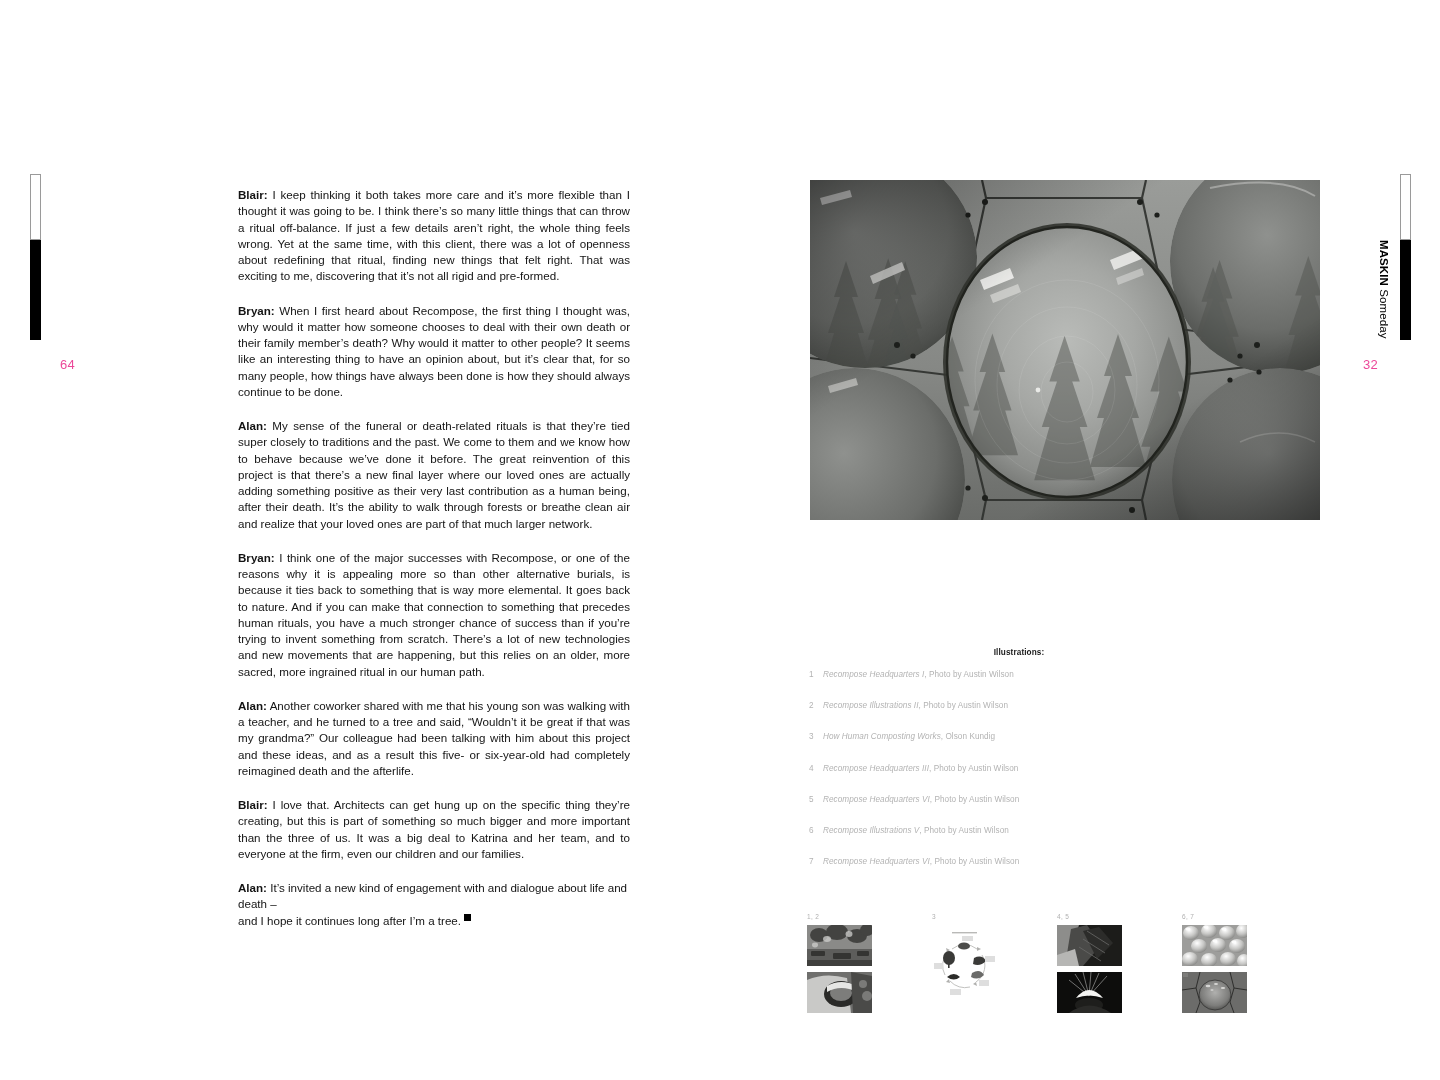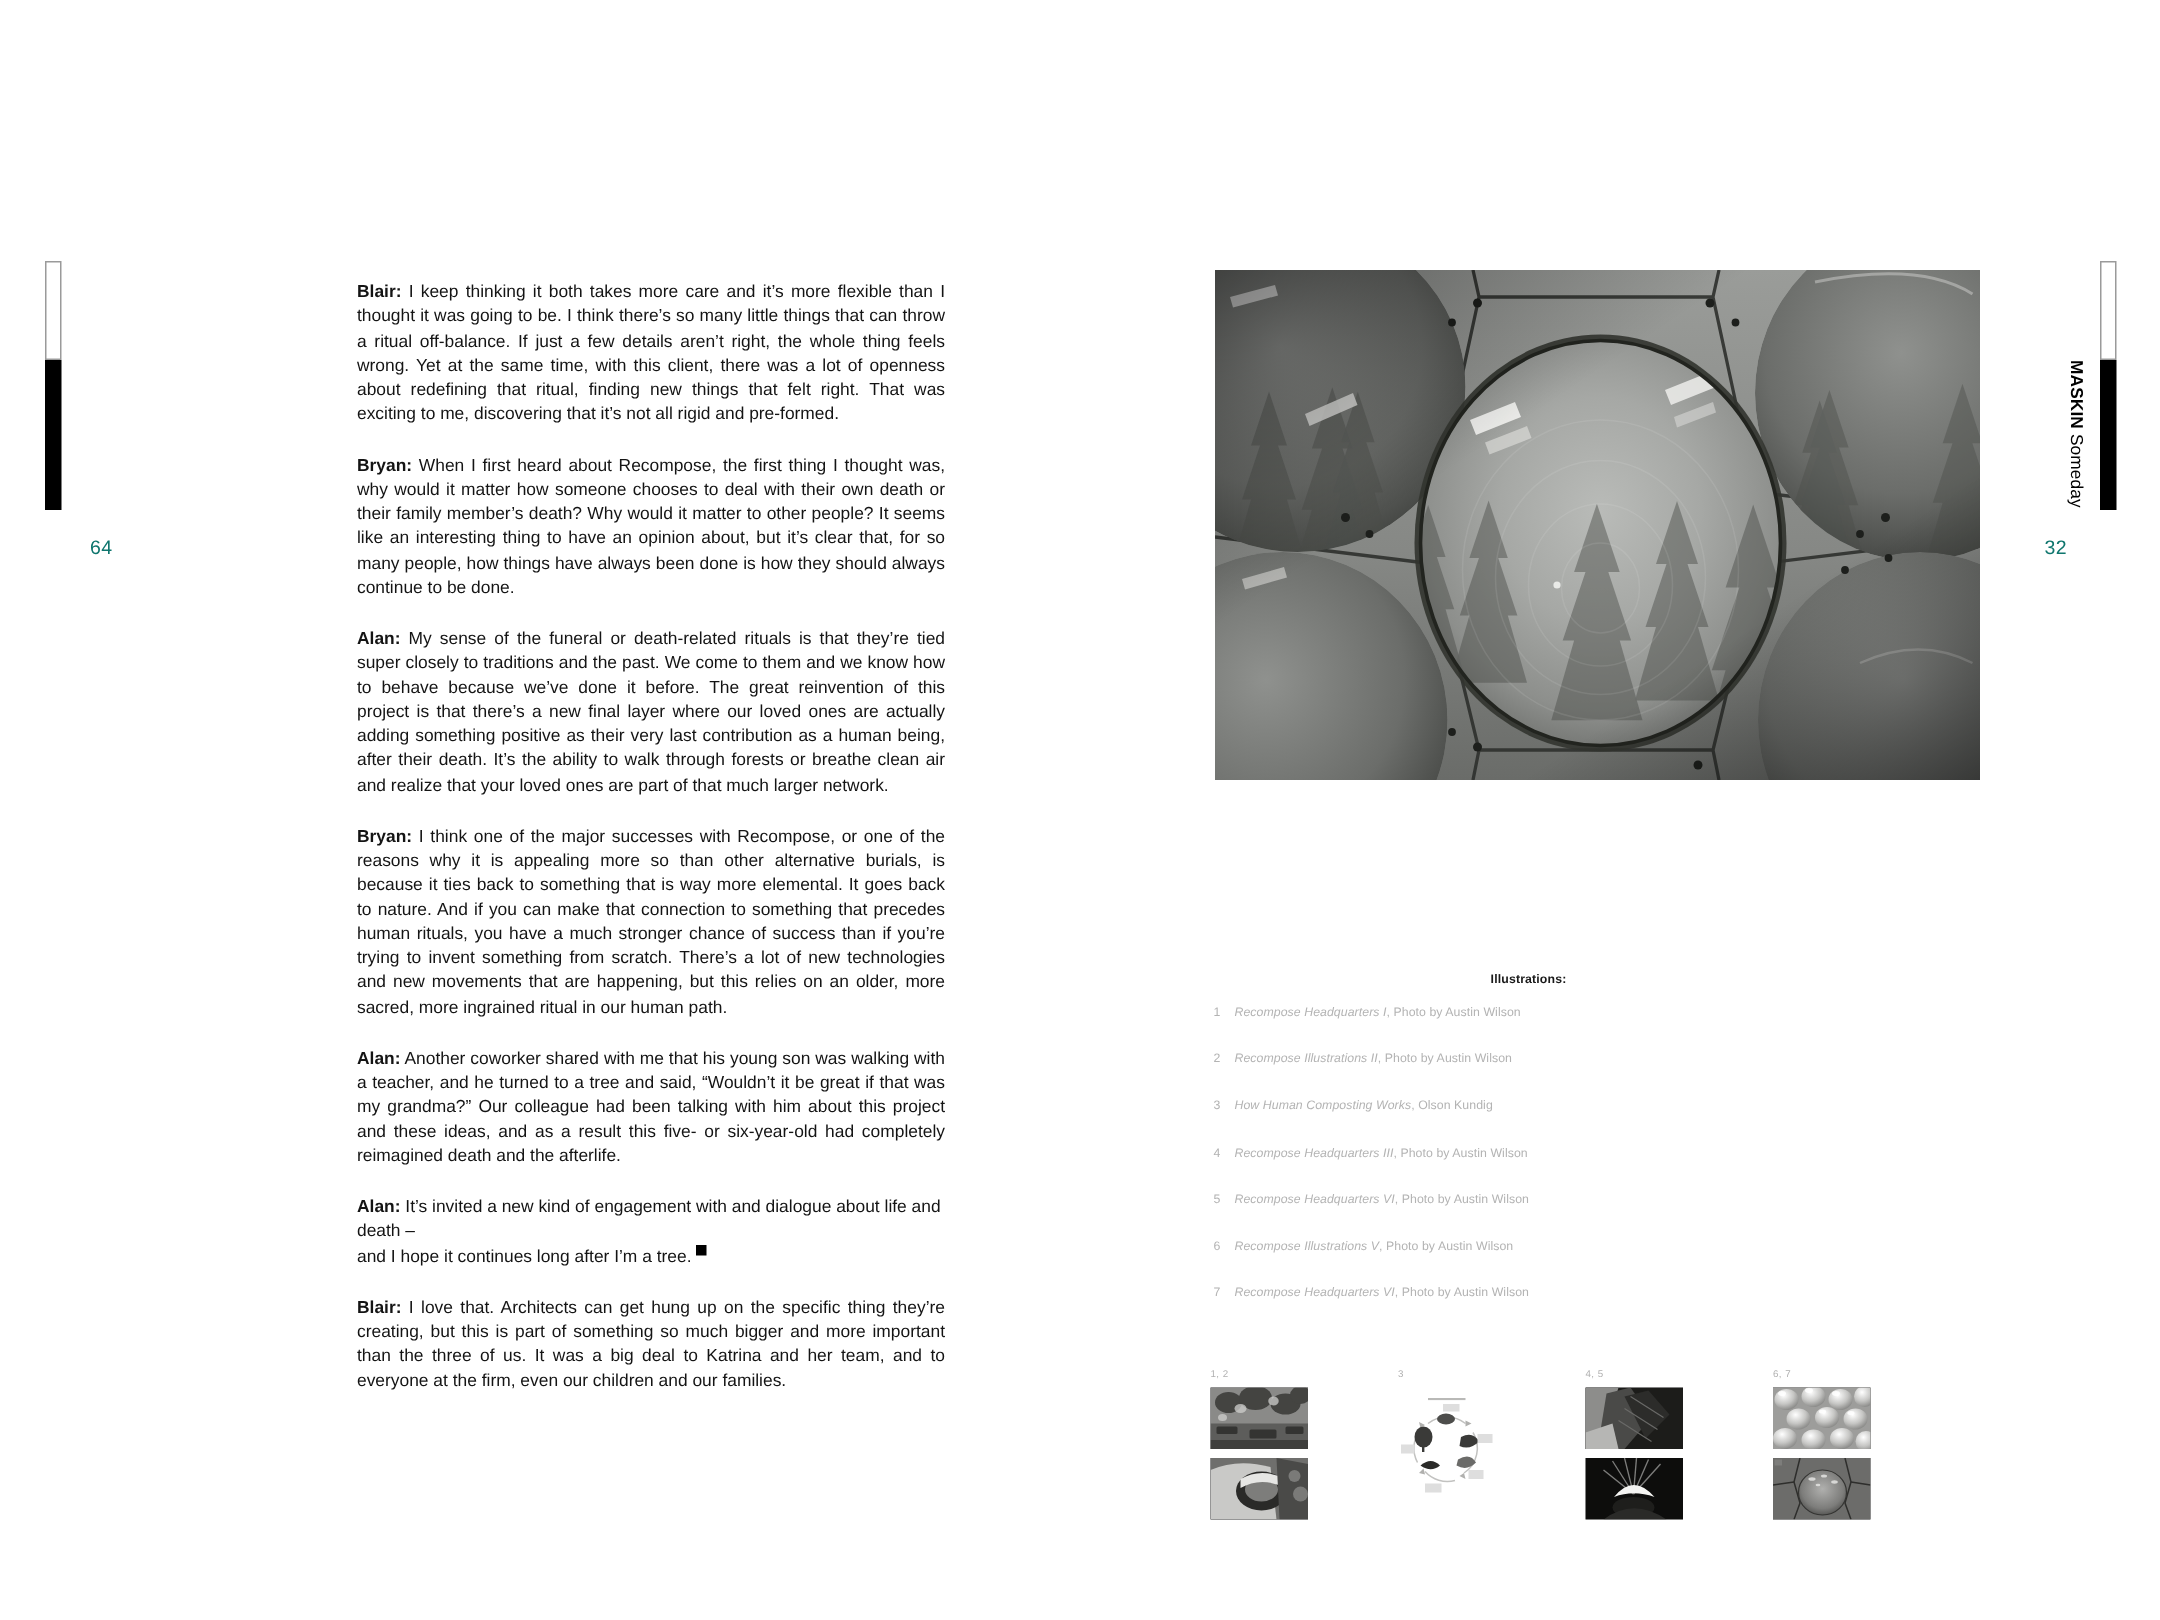--- a/index.html
+++ b/index.html
@@ -36,21 +36,21 @@
     height: 100px;
     background: #000000;
   }
   #left-edge-bar  { left: 30px;  top: 174px; }
   #right-edge-bar { left: 1400px; top: 174px; }
 
   
   .folio {
     position: absolute;
     font-size: 13px;
-    color: #0f766e;
+    color: #ec4899;
     letter-spacing: .2px;
     text-align: center;
   }
   #folio-left  { left: 60px;  top: 357px; }
   #folio-right { left: 1363px; top: 357px; }
 
   
   #running-head {
     position: absolute;
     left: 1377px;
@@ -197,22 +197,22 @@
     <span class="rh-strong">MASKIN</span><span>&nbsp;</span><span class="rh-light">Someday</span>
   </div>
 
   <div id="text-column">
 
   <p class="para"><span class="speaker">Blair:</span><span> I keep thinking it both takes more care and it’s more flexible than I thought it was going to be. I think there’s so many little things that can throw a ritual off-balance. If just a few details aren’t right, the whole thing feels wrong. Yet at the same time, with this client, there was a lot of openness about redefining that ritual, finding new things that felt right. That was exciting to me, discovering that it’s not all rigid and pre-formed.</span></p>
       <p class="para"><span class="speaker">Bryan:</span><span> When I first heard about Recompose, the first thing I thought was, why would it matter how someone chooses to deal with their own death or their family member’s death? Why would it matter to other people? It seems like an interesting thing to have an opinion about, but it’s clear that, for so many people, how things have always been done is how they should always continue to be done.</span></p>
       <p class="para"><span class="speaker">Alan:</span><span> My sense of the funeral or death-related rituals is that they’re tied super closely to traditions and the past. We come to them and we know how to behave because we’ve done it before. The great reinvention of this project is that there’s a new final layer where our loved ones are actually adding something positive as their very last contribution as a human being, after their death. It’s the ability to walk through forests or breathe clean air and realize that your loved ones are part of that much larger network.</span></p>
       <p class="para"><span class="speaker">Bryan:</span><span> I think one of the major successes with Recompose, or one of the reasons why it is appealing more so than other alternative burials, is because it ties back to something that is way more elemental. It goes back to nature. And if you can make that connection to something that precedes human rituals, you have a much stronger chance of success than if you’re trying to invent something from scratch. There’s a lot of new technologies and new movements that are happening, but this relies on an older, more sacred, more ingrained ritual in our human path.</span></p>
       <p class="para"><span class="speaker">Alan:</span><span> Another coworker shared with me that his young son was walking with a teacher, and he turned to a tree and said, “Wouldn’t it be great if that was my grandma?” Our colleague had been talking with him about this project and these ideas, and as a result this five- or six-year-old had completely reimagined death and the afterlife.</span></p>
+      <p class="para"><span class="speaker">Blair:</span><span> I love that. Architects can get hung up on the specific thing they’re creating, but this is part of something so much bigger and more important than the three of us. It was a big deal to Katrina and her team, and to everyone at the firm, even our children and our families.</span></p>
       <p class="para para-nojustify"><span class="speaker">Alan:</span><span> It’s invited a new kind of engagement with and dialogue about life and death –</span><br><span>and I hope it continues long after I’m a tree.</span><span class="endmark"></span></p>
-      <p class="para"><span class="speaker">Blair:</span><span> I love that. Architects can get hung up on the specific thing they’re creating, but this is part of something so much bigger and more important than the three of us. It was a big deal to Katrina and her team, and to everyone at the firm, even our children and our families.</span></p>
     </div>
 
 
   <div id="hero-photo">
     <svg viewBox="0 0 510 340" preserveAspectRatio="none">
       <defs>
         <radialGradient id="domeCenter" cx="50%" cy="42%" r="62%">
           <stop offset="0%" stop-color="#b9bbb8"></stop>
           <stop offset="45%" stop-color="#a6a8a5"></stop>
           <stop offset="80%" stop-color="#8d8f8c"></stop>

